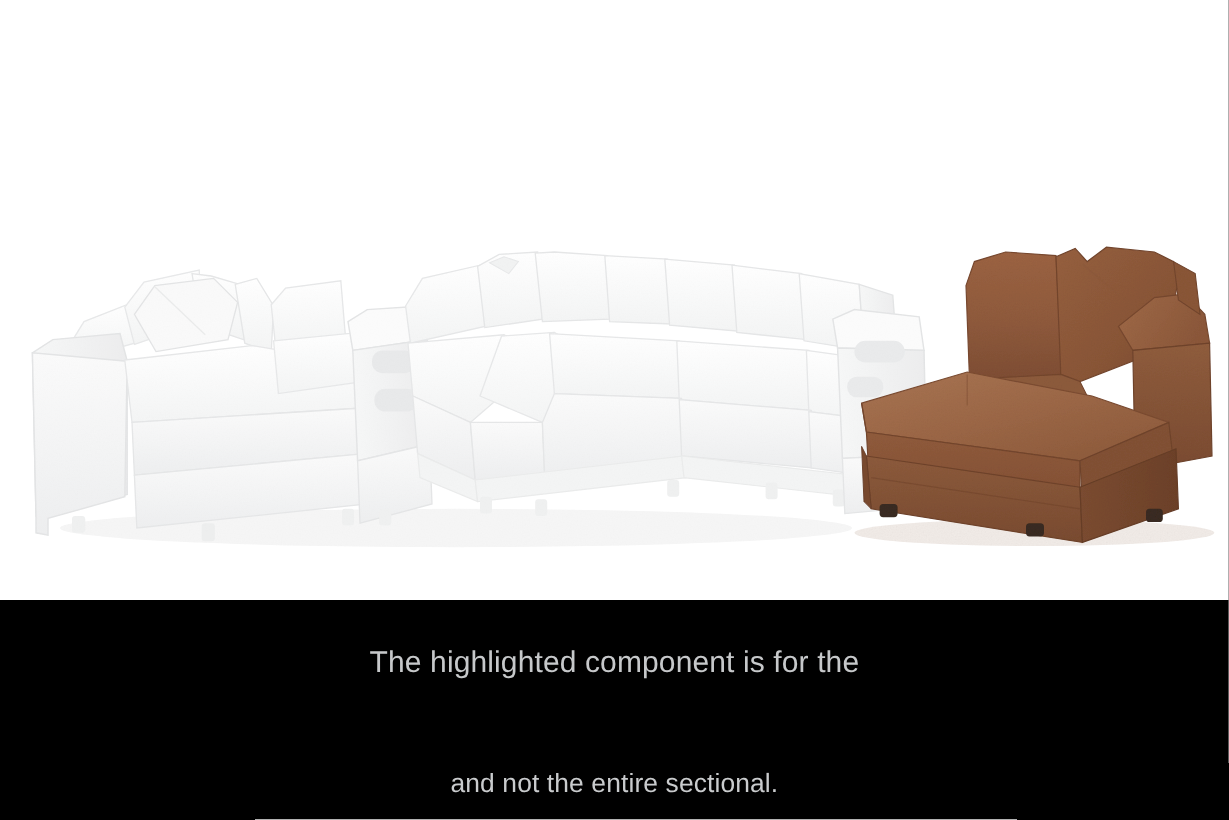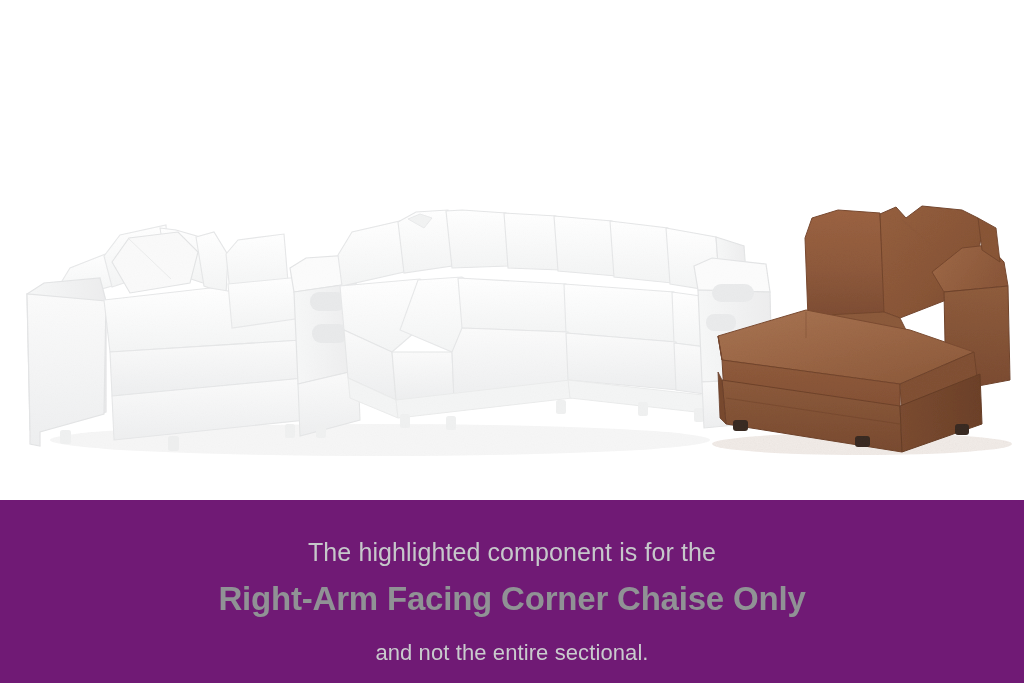--- a/index.html
+++ b/index.html
@@ -8,21 +8,21 @@
     padding: 0;
     background: #ffffff;
   }
   body {
     font-family: "Liberation Sans", sans-serif;
   }
   #stage {
     position: relative;
     width: 1024px;
     height: 683px;
-    background: #701a75;
+    background: #000000;
     overflow: hidden;
   }
 
   
   #product-figure {
     position: absolute;
     left: 0;
     top: 0;
     width: 1024px;
     height: 500px;
@@ -281,17 +281,16 @@
         <rect x="955" y="424" width="14" height="11" rx="3" fill="#3a2a20"></rect>
 
         <path d="M806 312 L806 338" stroke="#7b4b31" stroke-width="1" opacity="0.5" fill="none"></path>
         <path d="M726 398 L900 424" stroke="#6d4129" stroke-width="1" opacity="0.45" fill="none"></path>
       </g>
     </svg>
   </div>
 
   <div id="caption-block">
     <div class="caption-line-top">The highlighted component is for the</div>
-    <div class="caption-line-main">Right-Arm Facing Corner Chaise Only</div>
     <div class="caption-line-bottom">and not the entire sectional.</div>
   </div>
 
 </div>
 
 </body></html>

